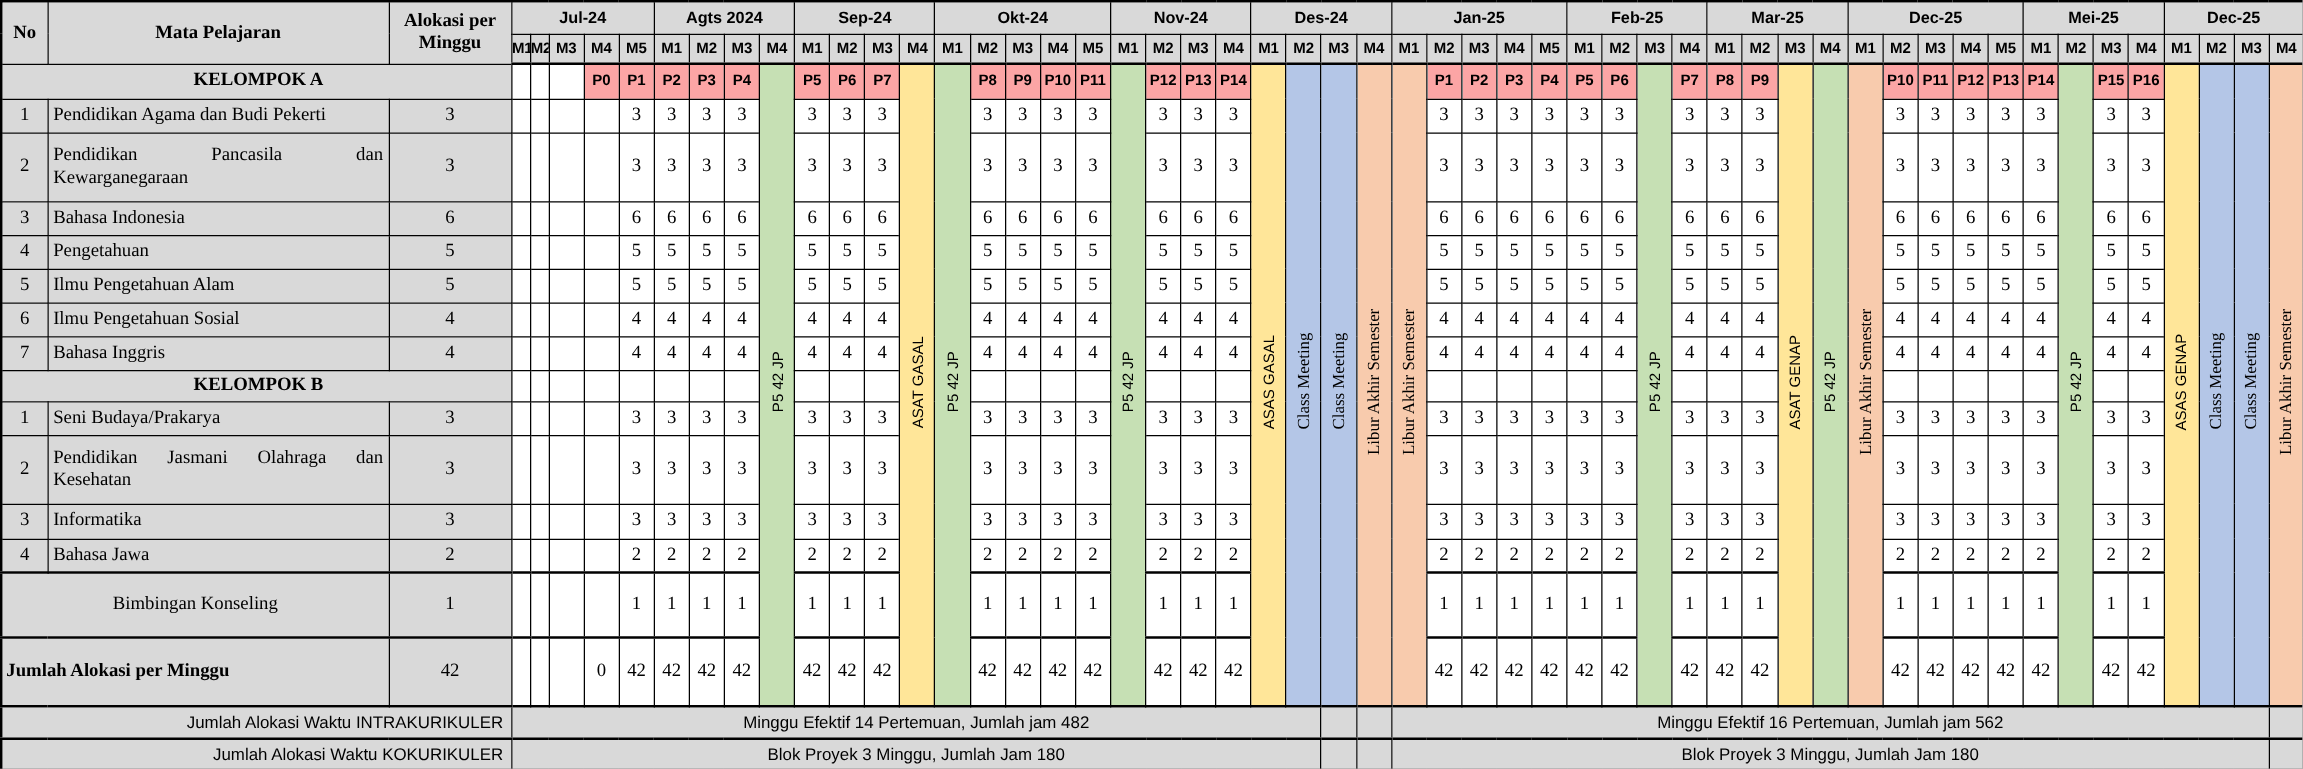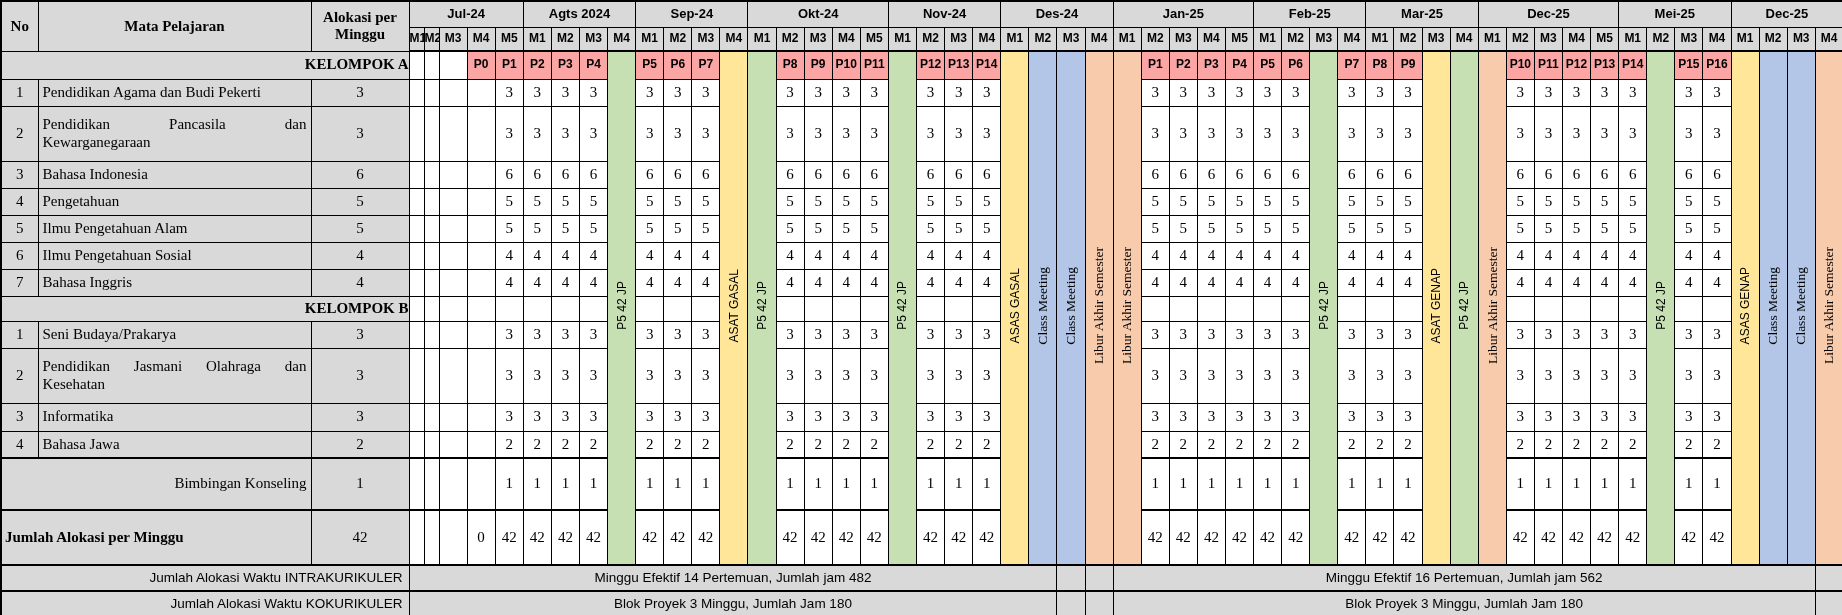--- a/index.html
+++ b/index.html
@@ -17,21 +17,21 @@
     border:1px solid #000; padding:0; overflow:hidden;
     vertical-align:middle; text-align:center; font-weight:normal;
     line-height:1.15;
   }
   .fser { font-family:"Liberation Serif", serif; }
   .fsan { font-family:"Liberation Sans", sans-serif; }
   .lhead { font-family:"Liberation Serif", serif; font-weight:bold; font-size:15px; background:#D9D9D9; }
   .month { font-family:"Liberation Sans", sans-serif; font-weight:bold; font-size:13px; background:#D9D9D9; }
   .week  { font-family:"Liberation Sans", sans-serif; font-weight:bold; font-size:12px; background:#D9D9D9; white-space:nowrap; }
   .plab  { font-family:"Liberation Sans", sans-serif; font-weight:600; font-size:12px; background:#fca5a5; }
-  .grp   { font-family:"Liberation Serif", serif; font-weight:bold; font-size:15px; background:#D9D9D9; text-align:right; padding-left:3px; }
+  .grp   { font-family:"Liberation Serif", serif; font-weight:bold; font-size:15px; background:#D9D9D9; text-align:center; padding-left:3px; }
   .rnum  { font-size:15px; background:#D9D9D9; }
   .subj  { font-size:15px; background:#D9D9D9; text-align:justify; padding:0 4px; }
   .alloc { font-size:15px; background:#D9D9D9; }
   .val   { font-size:15px; background:#fff; }
   .blank { background:#fff; }
   .blkcell { vertical-align:middle; text-align:center; }
   .vt {
     display:inline-block; writing-mode:vertical-rl; transform:rotate(180deg);
     line-height:1; white-space:nowrap;
   }
@@ -693,21 +693,21 @@
         <td class="val">2</td>
         <td class="val">2</td>
         <td class="val">2</td>
         <td class="val">2</td>
         <td class="val">2</td>
         <td class="val">2</td>
         <td class="val">2</td>
         <td class="val">2</td>
       </tr>
       <tr class="bt2" style="height: 52px;">
-        <td class="subj" colspan="2" style="text-align: right;">Bimbingan Konseling</td>
+        <td class="subj" colspan="2" style="text-align: center;">Bimbingan Konseling</td>
         <td class="alloc">1</td>
         <td class="blank"></td>
         <td class="blank"></td>
         <td class="blank"></td>
         <td class="blank"></td>
         <td class="val">1</td>
         <td class="val">1</td>
         <td class="val">1</td>
         <td class="val">1</td>
         <td class="val">1</td>

